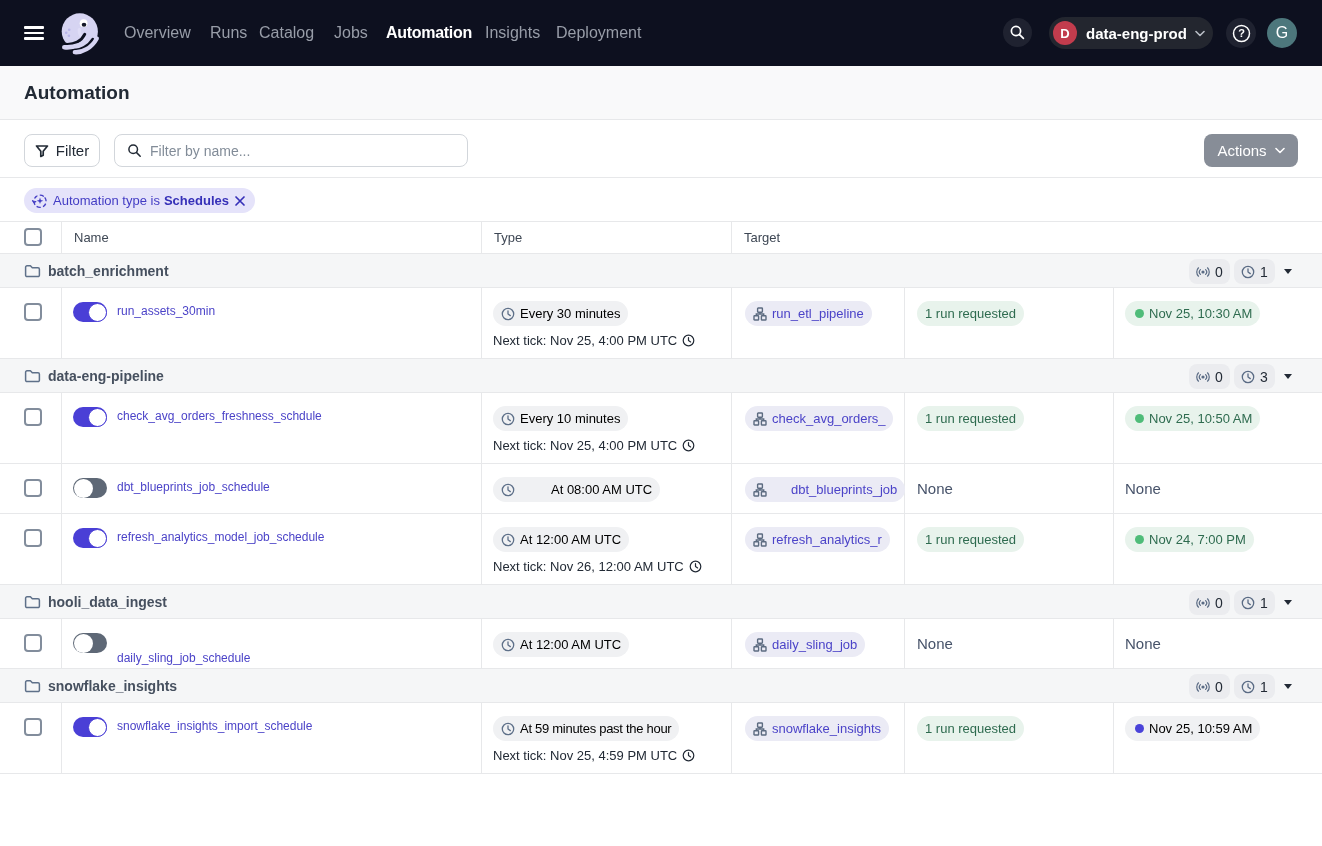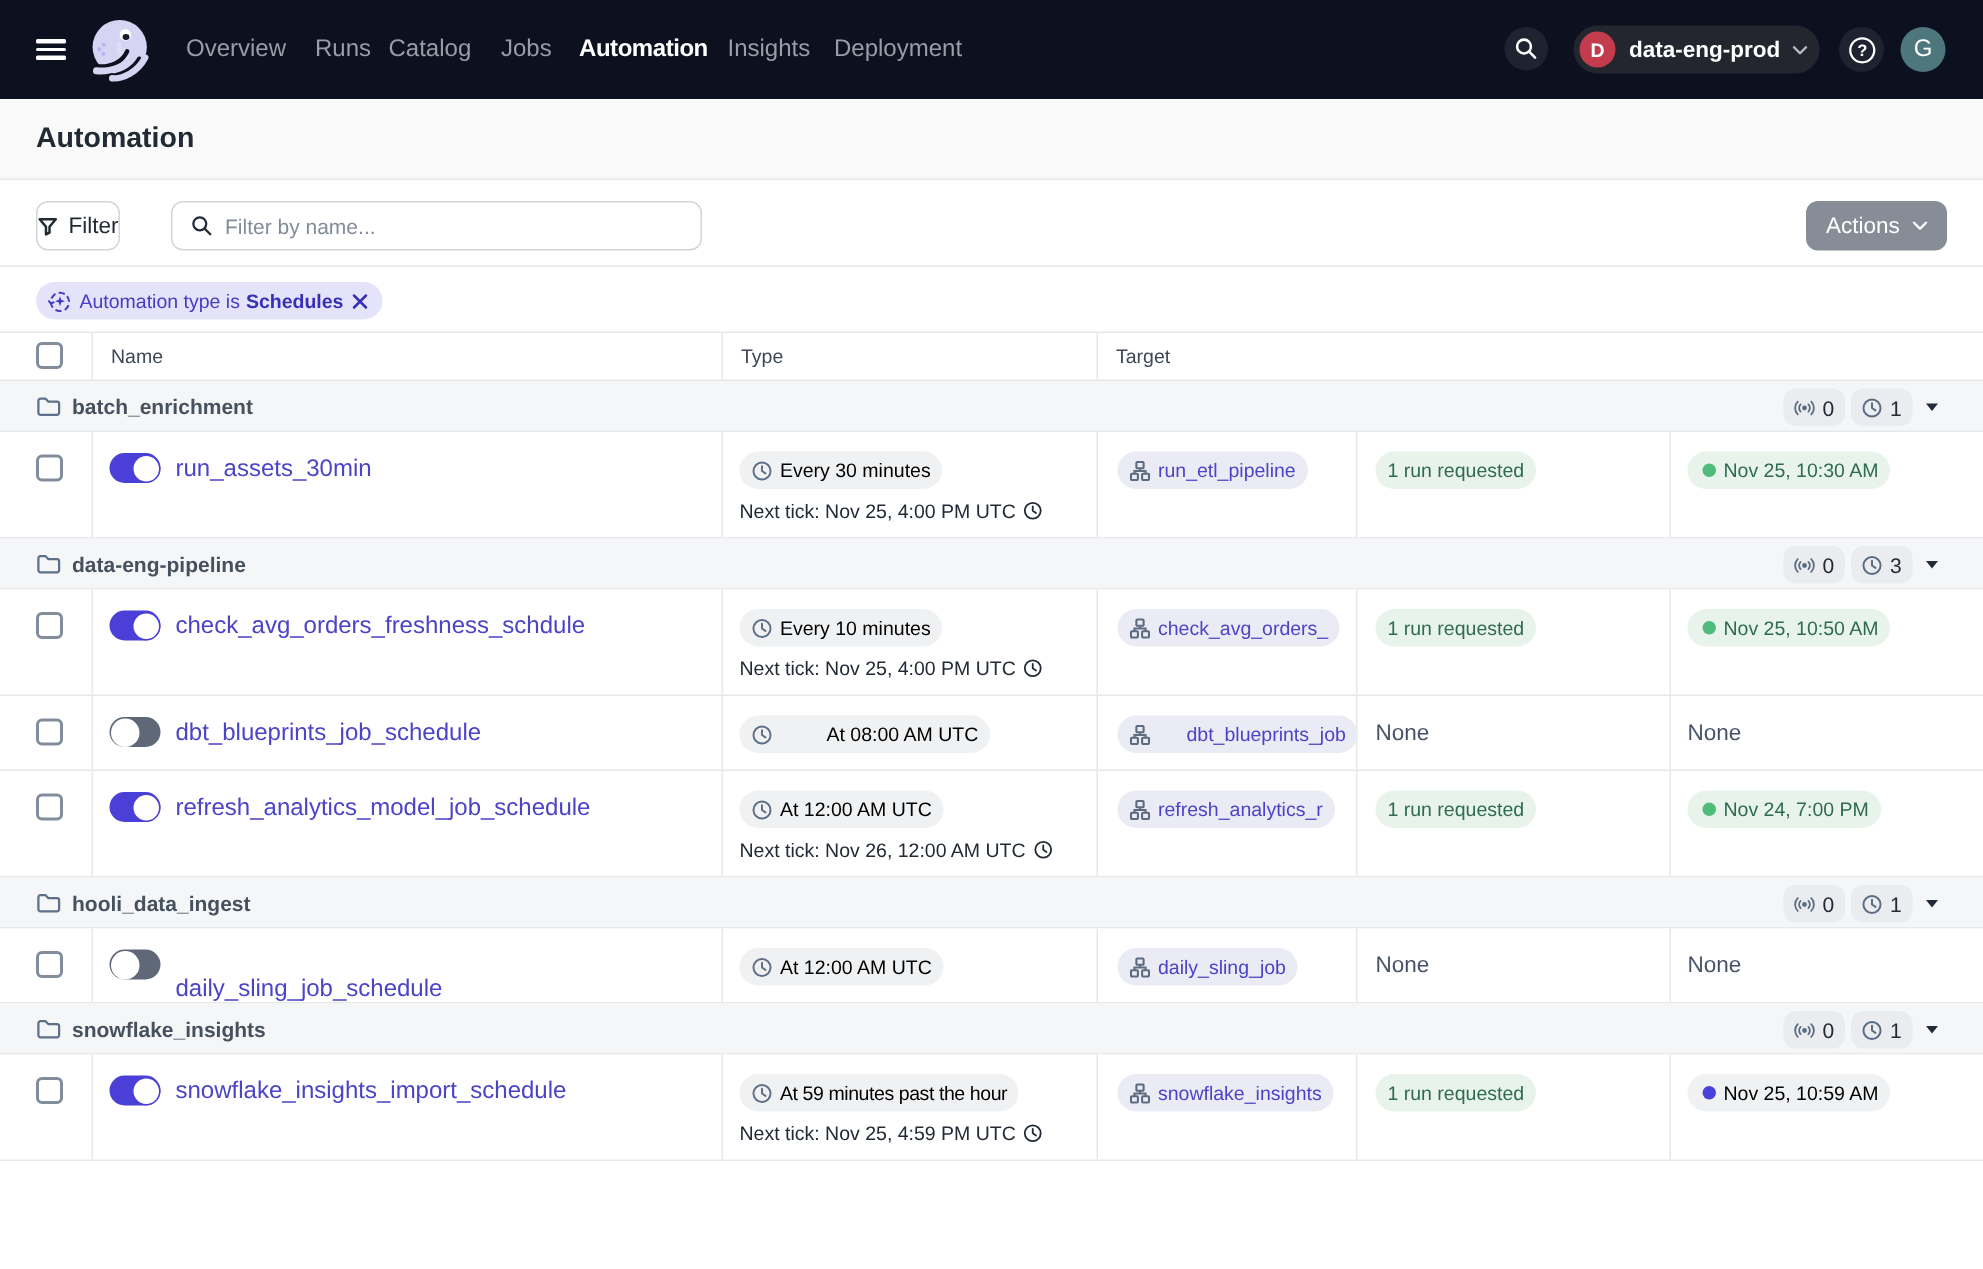--- a/index.html
+++ b/index.html
@@ -9,21 +9,21 @@
 .ham div { height:2.6px; background:#fff; border-radius:1px; margin-bottom:3.1px; }
 .logo { position:absolute; left:61px; top:13px; }
 .navlink { position:absolute; top:0; height:66px; line-height:66px; font-size:16px; color:#989DA8; white-space:nowrap; }
 .navlink.active { color:#fff; font-weight:700; letter-spacing:-0.3px; }
 .iconbtn { position:absolute; border-radius:50%; background:#1F2230; }
 .pill-deploy { position:absolute; left:1049px; top:17px; height:32px; border-radius:16px; background:#23262F; display:flex; align-items:center; }
 .avatar { border-radius:50%; display:flex; align-items:center; justify-content:center; color:#fff; }
 .pagehead { width:1322px; height:54px; background:#F9F9FA; border-bottom:1px solid #E7E8EA; position:relative; }
 .pagehead h1 { position:absolute; left:24px; top:50%; transform:translateY(-50%); font-size:19px; font-weight:700; color:#222A35; }
 .toolbar { position:relative; width:1322px; height:58px; border-bottom:1px solid #E7E8EA; background:#fff; }
-.btn-filter { position:absolute; left:24px; top:14px; width:56px; height:33px; border:1px solid #D2D6DB; border-radius:8px; background:#fff; display:flex; align-items:center; justify-content:center; gap:7px; font-size:15px; font-weight:500; color:#222A35; }
+.btn-filter { position:absolute; left:24px; top:14px; width:76px; height:33px; border:1px solid #D2D6DB; border-radius:8px; background:#fff; display:flex; align-items:center; justify-content:center; gap:7px; font-size:15px; font-weight:500; color:#222A35; }
 .inp { position:absolute; left:114px; top:14px; width:354px; height:33px; border:1px solid #D2D6DB; border-radius:8px; background:#fff; display:flex; align-items:center; gap:8px; padding:0 12px; font-size:14px; color:#828C98; }
 .btn-actions { position:absolute; right:24px; top:14px; width:94px; height:33px; border-radius:8px; background:#878D97; display:flex; align-items:center; justify-content:center; gap:8px; font-size:15px; font-weight:400; color:#fff; }
 .chiprow { position:relative; width:1322px; height:43px; background:#fff; }
 .fchip { position:absolute; left:24px; top:10px; height:25px; border-radius:12.5px; background:#E5E3FA; display:flex; align-items:center; gap:5px; padding:0 9px 0 8px; font-size:13px; color:#433CC4; }
 .fchip b { font-weight:700; color:#3630B8; }
 .tbl { position:relative; width:1322px; }
 .hrow { position:relative; width:1322px; height:33px; border-top:1px solid #E7E8EA; border-bottom:1px solid #E7E8EA; background:#fff; }
 .hcell { position:absolute; top:0; height:100%; display:flex; align-items:center; padding-left:12px; font-size:13px; color:#3E4754; border-left:1px solid #E7E8EA; }
 .grow { position:relative; width:1322px; height:34px; background:#F5F6F7; border-bottom:1px solid #E7E8EA; }
 .grow .fold { position:absolute; left:24px; top:9px; }
@@ -32,21 +32,21 @@
 .caret { position:absolute; left:1284px; top:15px; width:0; height:0; border-left:4.8px solid transparent; border-right:4.8px solid transparent; border-top:5.8px solid #222A35; }
 .drow { position:relative; width:1322px; background:#fff; border-bottom:1px solid #E7E8EA; }
 .vline { position:absolute; top:0; bottom:0; width:1px; background:#E7E8EA; }
 .cb { position:absolute; left:24px; width:18px; height:18px; border:2px solid #828D9C; border-radius:4px; background:#fff; }
 .tgl { position:absolute; left:73px; width:34px; height:20px; border-radius:10px; }
 .tgl .knob { position:absolute; top:0.5px; width:19px; height:19px; border-radius:50%; background:#fff; box-sizing:border-box; }
 .tgl.on { background:#4A3FD6; }
 .tgl.on .knob { left:15px; border:1.2px solid #4A3FD6; }
 .tgl.off { background:#5E6876; }
 .tgl.off .knob { left:0.5px; }
-.nlink { position:absolute; left:117px; font-size:16px; color:#4B43C8; white-space:nowrap; }
+.nlink { position:absolute; left:117px; font-size:12px; color:#4B43C8; white-space:nowrap; }
 .chip { position:absolute; height:25px; border-radius:12.5px; display:inline-flex; align-items:center; gap:5px; padding:0 8px; font-size:13px; white-space:nowrap; }
 .chip.gray { background:#F0F1F3; color:#000000; }
 .chip.lav  { background:#EBEBF5; color:#4B43C8; }
 .chip.green{ background:#E8F3EC; color:#2E6B4F; }
 .nexttick { position:absolute; left:493px; font-size:13px; color:#222A35; display:flex; align-items:center; gap:5px; white-space:nowrap; }
 .none { position:absolute; font-size:15px; color:#47536A; }
 .dot { width:9px; height:9px; border-radius:50%; display:inline-block; }
 svg { display:block; }
 </style>
 </head>

